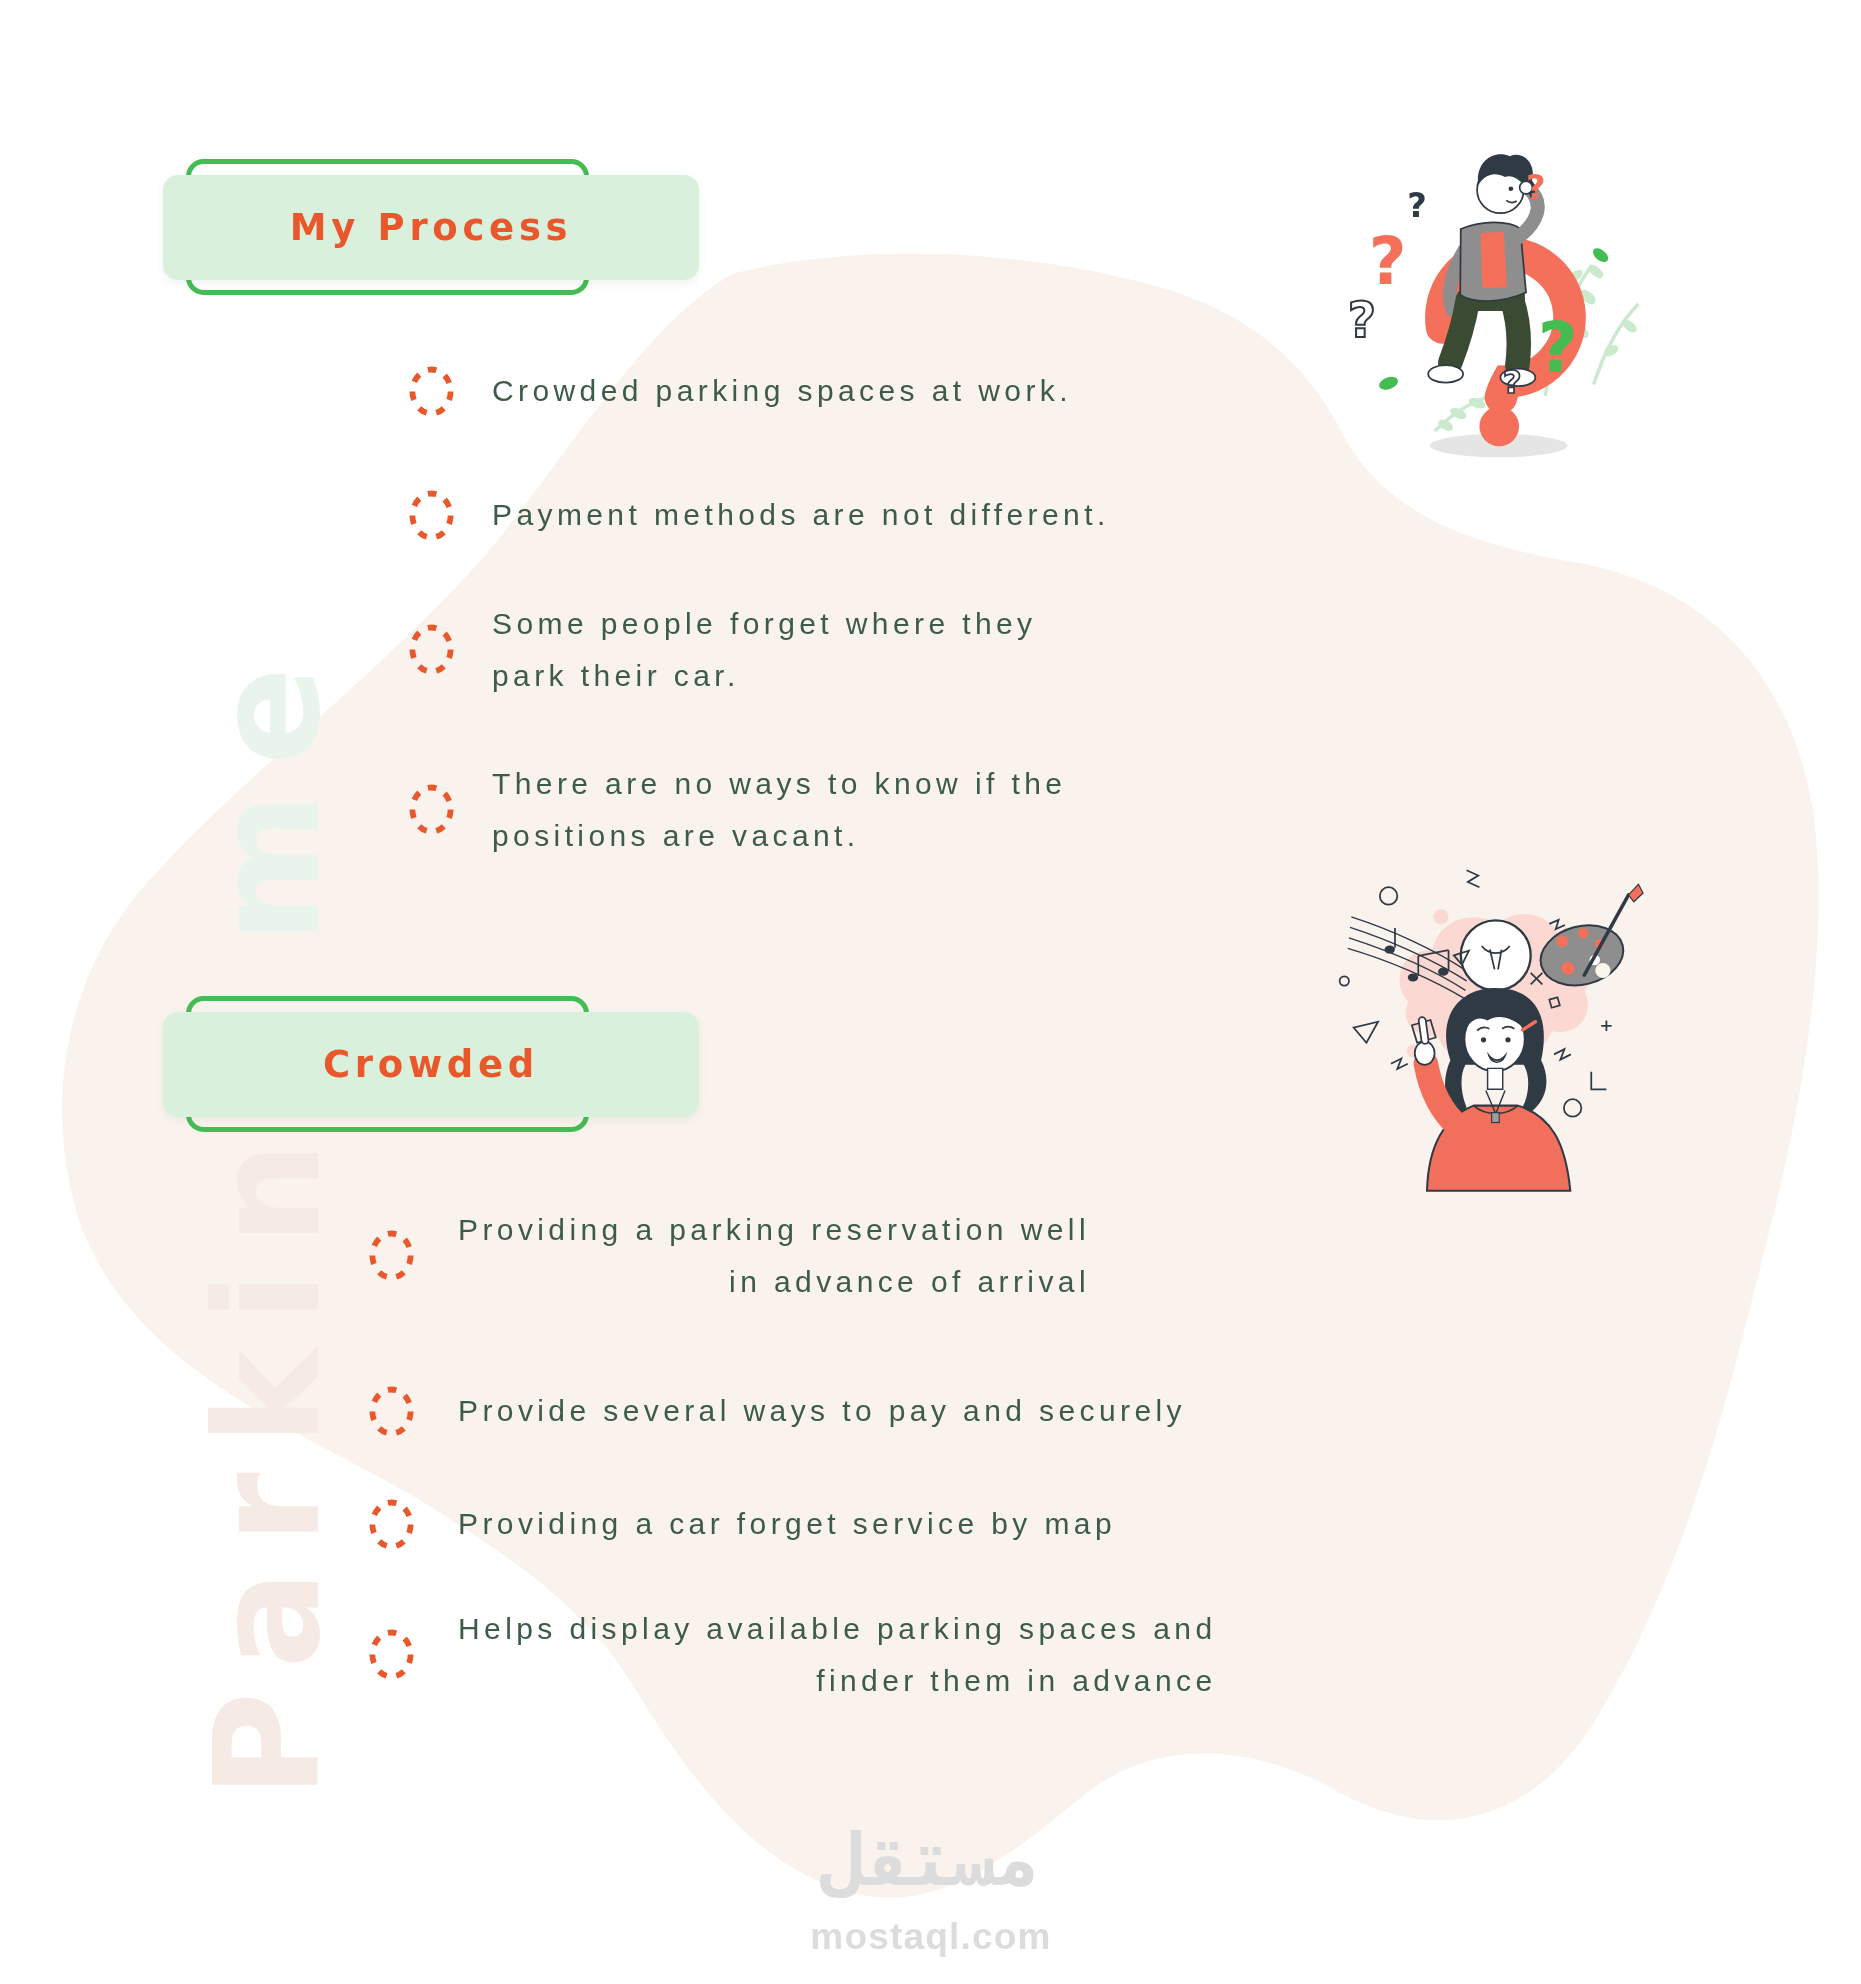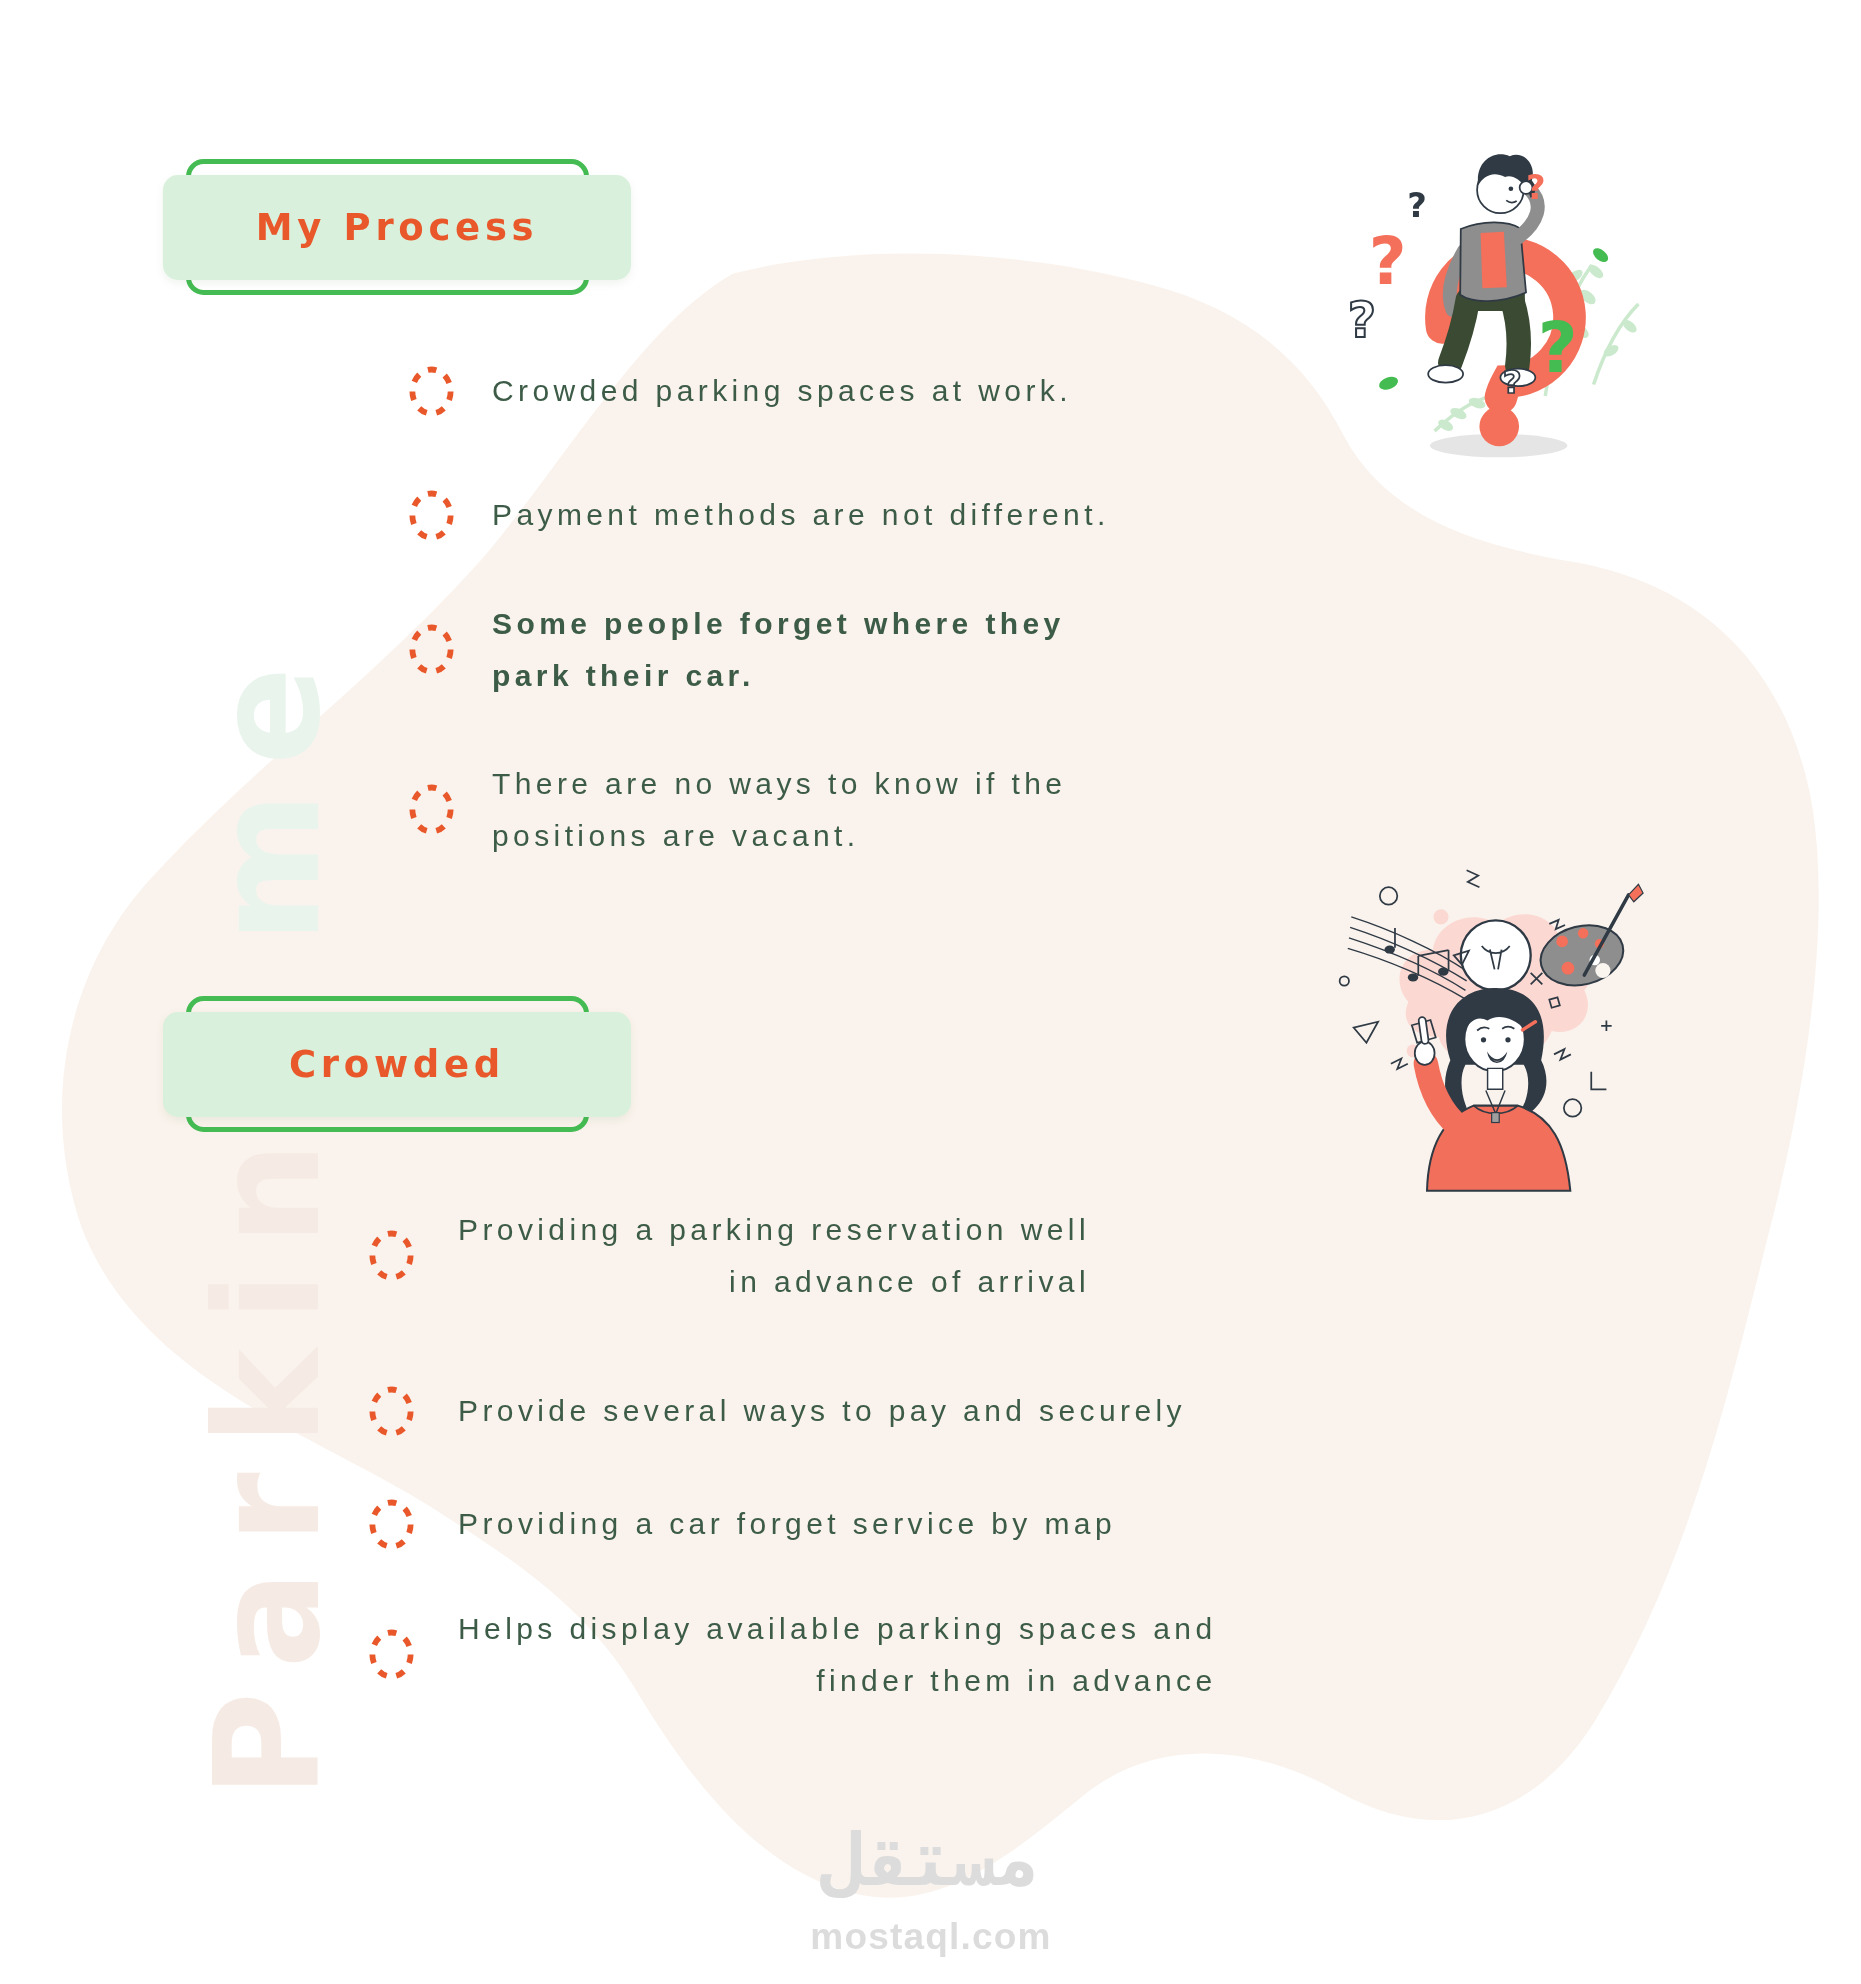--- a/index.html
+++ b/index.html
@@ -10,36 +10,36 @@
   .side-watermark{position:absolute;left:186px;top:1798px;width:1332px;height:163px;
       transform:rotate(-90deg);transform-origin:0 0;z-index:1;
       font-family:"DejaVu Sans",sans-serif;font-weight:bold;font-size:145px;
       letter-spacing:27px;line-height:163px;white-space:nowrap;}
   .side-watermark .w1{color:#F6EBE4;}
   .side-watermark .w2{color:#E8F4EC;margin-left:41px;}
   
   .badge{position:absolute;z-index:3;}
   .badge .outline{position:absolute;left:23px;top:-16.3px;width:393px;height:126px;
       border:5.8px solid #45BC53;border-radius:17.5px;}
-  .badge .fill{position:absolute;left:0;top:0;width:468px;height:105px;border-radius:15px;
+  .badge .fill{position:absolute;left:0;top:0;width:536px;height:105px;border-radius:15px;
       background:#D9F1DC;box-shadow:0 3.5px 8.1px rgba(60,120,70,0.08);
       display:flex;align-items:center;justify-content:center;}
   .badge .label{font-family:"DejaVu Sans",sans-serif;font-weight:bold;font-size:37px;
       letter-spacing:4.7px;color:#E9582B;}
   .badge-process{left:163px;top:175px;}
   .badge-solution{left:163px;top:1012px;}
   
   .item{position:absolute;z-index:3;}
   .item .lines span{display:block;line-height:52px;font-size:30px;letter-spacing:4.4px;
       color:#3D5C47;white-space:nowrap;}
   .item .bullet{position:absolute;}
   .p-item{left:492px;}  .p-item .bullet{left:-86px;}
   .s-item{left:458px;text-align:right;}  .s-item .bullet{left:-92px;}
   .one .bullet{top:-2.3px;} .two .bullet{top:23px;}
-  .p1{top:365px;} .p2{top:489px;} .p3{top:598px;font-weight:bold;} .p4{top:758px;}
+  .p1{top:365px;} .p2{top:489px;} .p3{top:598px;} .p4{top:758px;}
   .s1{top:1204px;} .s2{top:1385px;} .s3{top:1498px;} .s4{top:1603px;}
   
   .illus{position:absolute;z-index:2;}
   .illus-1{left:1321px;top:134px;}
   .illus-2{left:1321px;top:861px;}
   
   .footer-mark{position:absolute;left:0;width:1862px;text-align:center;z-index:4;color:#DCDCDC;}
   .footer-arabic{top:1820px;font-family:Liberation Mono, monospace;font-weight:bold;font-size:72px;line-height:93px;}
   .footer-site{top:1915px;font-family:"Liberation Sans",sans-serif;font-weight:bold;font-size:37px;letter-spacing:1.2px;line-height:44px;}
 </style>

